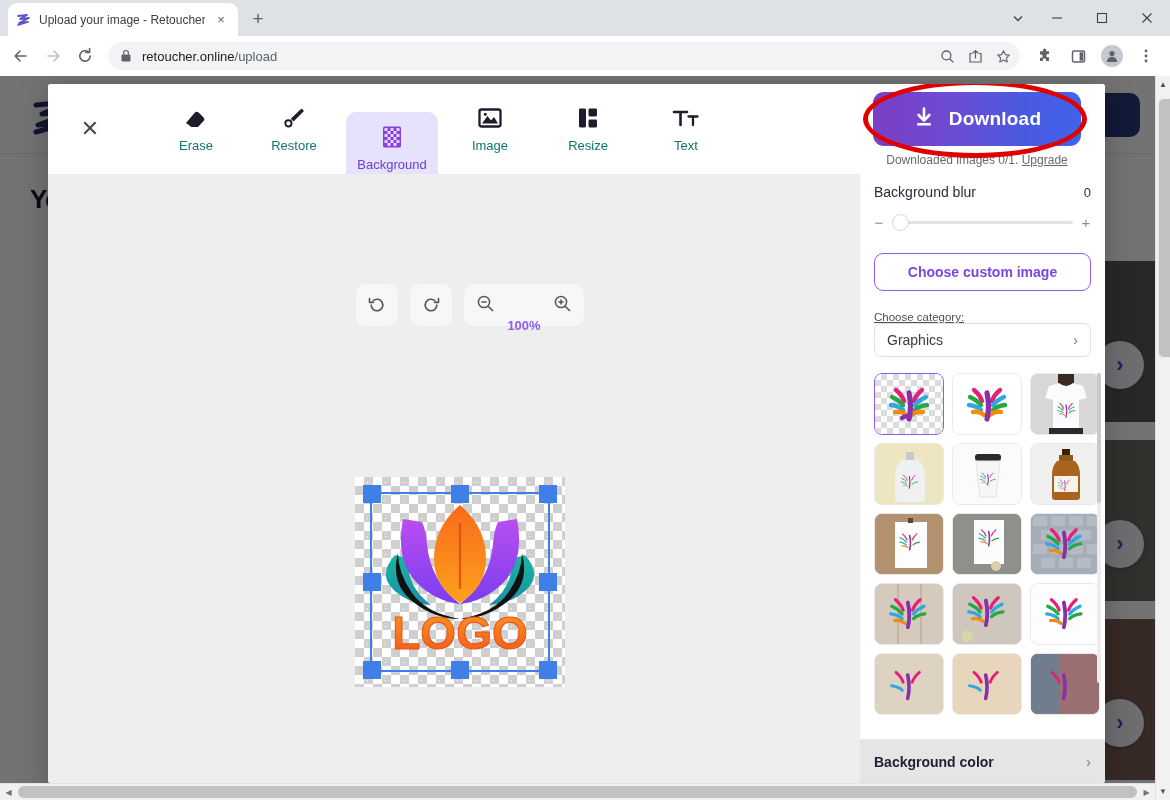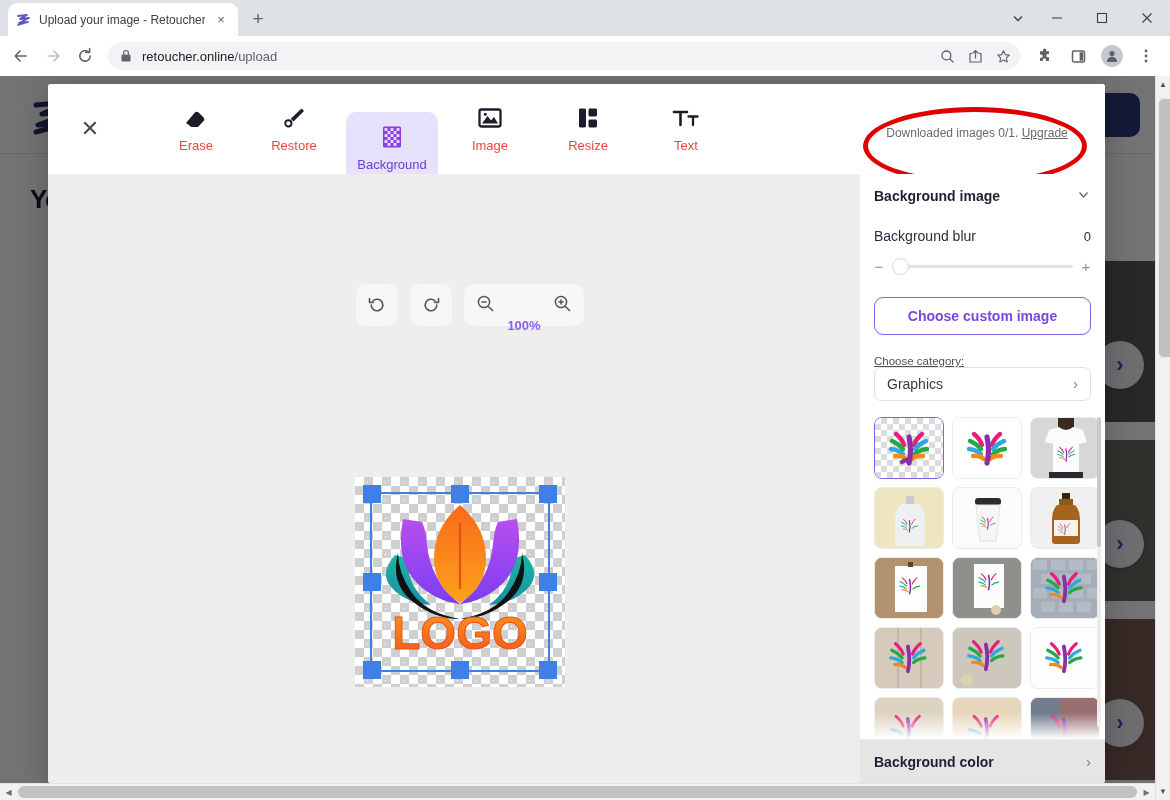--- a/index.html
+++ b/index.html
@@ -163,21 +163,21 @@
     display: flex; align-items: center; justify-content: center;
     color: #4a4a4a; font-size: 22px; font-weight: 300;
   }
   .tools { display: flex; align-items: center; gap: 6px; margin-left: 40px; }
   .tool {
     width: 92px; height: 72px; border-radius: 10px;
     display: flex; flex-direction: column; align-items: center;
     justify-content: center; gap: 8px;
   }
   .tool.active { background: #e6e2fb; margin-top: 38px; }
-  .tool-label { font-size: 13px; color: #ef4444; }
+  .tool-label { font-size: 13px; color: #0f766e; }
   .tool.active .tool-label { color: #6a3fd4; }
   .tool-icon { height: 24px; display: flex; align-items: center; justify-content: center; }
 
   .download-wrap {
     margin-left: auto; margin-right: 22px; position: relative;
     display: flex; flex-direction: column; align-items: center;
     width: 212px;
   }
   .download-btn {
     width: 208px; height: 54px; border-radius: 11px;
@@ -550,20 +550,30 @@
               <svg width="28" height="24" viewBox="0 0 28 24">
                 <path d="M2 6 H15 M8.5 6 V19" fill="none" stroke="#1c1c2b" stroke-width="2.6" stroke-linecap="round"></path>
                 <path d="M16.5 10.5 H25.5 M21 10.5 V19" fill="none" stroke="#1c1c2b" stroke-width="2.3" stroke-linecap="round"></path>
               </svg>
             </span>
             <span class="tool-label">Text</span>
           </div>
         </div>
 
         <div class="download-wrap">
+          <div class="download-btn">
+            <span>
+              <svg width="22" height="22" viewBox="0 0 22 22">
+                <path d="M11 2.5 V13" stroke="#fff" stroke-width="2.6" stroke-linecap="round"></path>
+                <path d="M5.6 9 L11 14.6 L16.4 9" fill="none" stroke="#fff" stroke-width="2.6" stroke-linecap="round" stroke-linejoin="round"></path>
+                <rect x="4" y="17" width="14" height="2.6" rx="1.2" fill="#fff"></rect>
+              </svg>
+            </span>
+            <span class="download-label">Download</span>
+          </div>
           <div class="red-ellipse"></div>
           <div class="download-note">
             <span>Downloaded images 0/1.</span>
             <a href="#">Upgrade</a>
           </div>
         </div>
       </div>
 
       <div class="modal-body">
 
@@ -646,28 +656,20 @@
               <path d="M105 28 q-26 22 -26 54 q0 28 26 44 q26 -16 26 -44 q0 -32 -26 -54 Z" fill="url(#gOrange)"></path>
               <path d="M105 46 v66" stroke="#e0540d" stroke-width="2.2"></path>
 
               <text x="105" y="172" text-anchor="middle" font-family="&quot;Liberation Sans&quot;, sans-serif" font-size="46" font-weight="bold" fill="url(#gLogoTxt)" stroke="#e8521a" stroke-width="1">LOGO</text>
             </svg>
           </div>
         </div>
 
         <div class="panel">
 
-          <div class="panel-section-head">
-            <span>Background image</span>
-            <span class="chev">
-              <svg width="15" height="15" viewBox="0 0 15 15">
-                  <path d="M3.5 5.5 L7.5 10 L11.5 5.5" fill="none" stroke="#666" stroke-width="1.3"></path>
-                </svg>
-            </span>
-          </div>
 
           <div class="panel-scroll">
 
             <div class="blur-row">
               <span>Background blur</span>
               <span class="blur-val">0</span>
             </div>
 
             <div class="slider-row">
               <span class="slider-sign">−</span>

